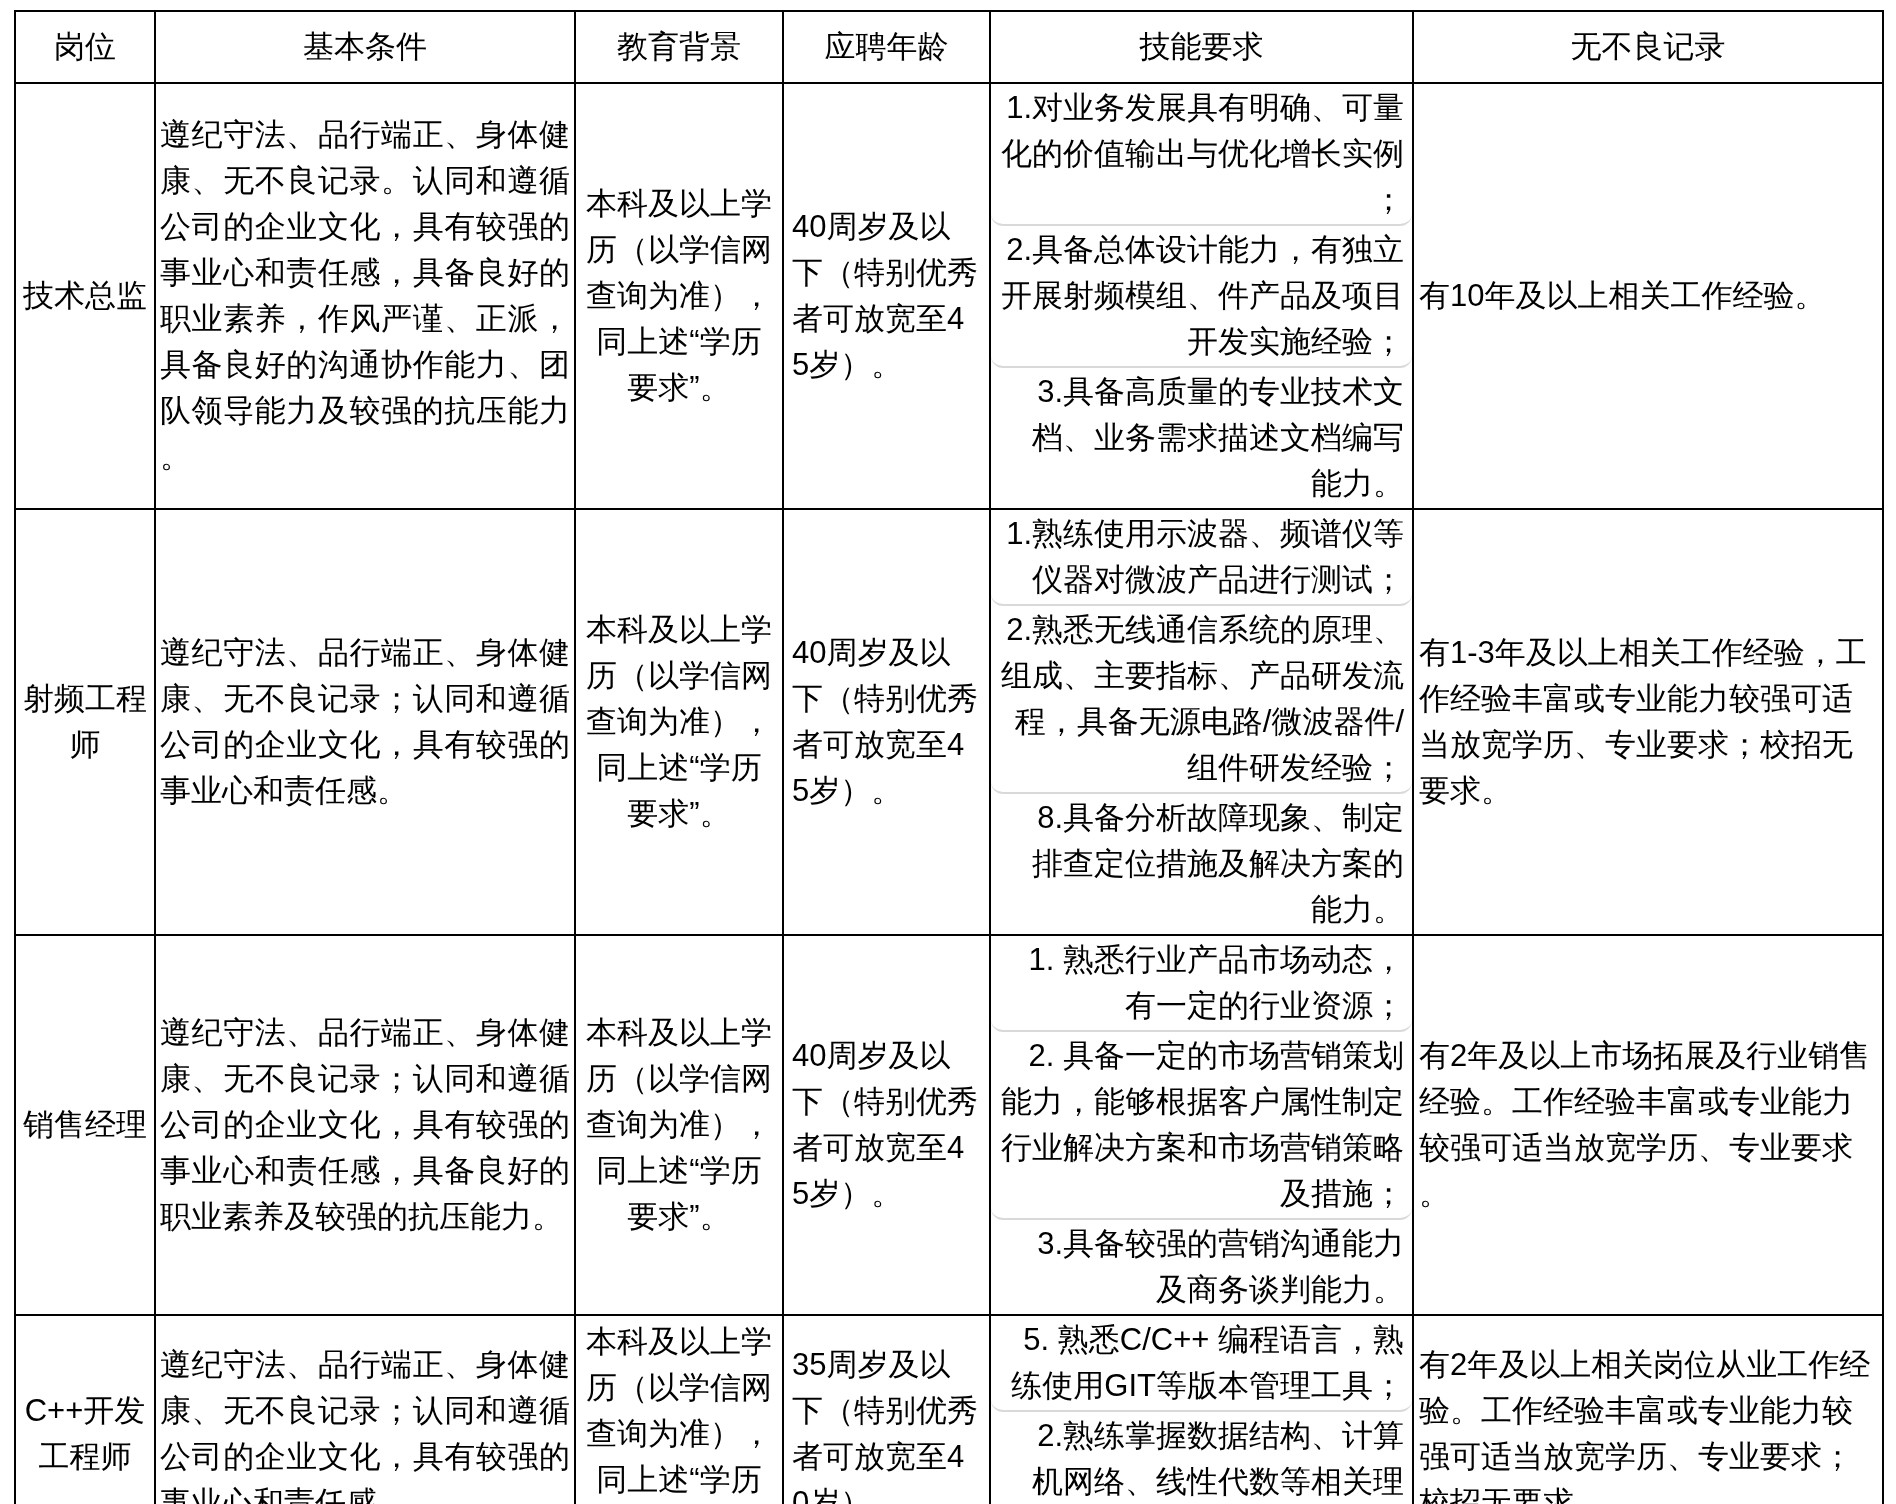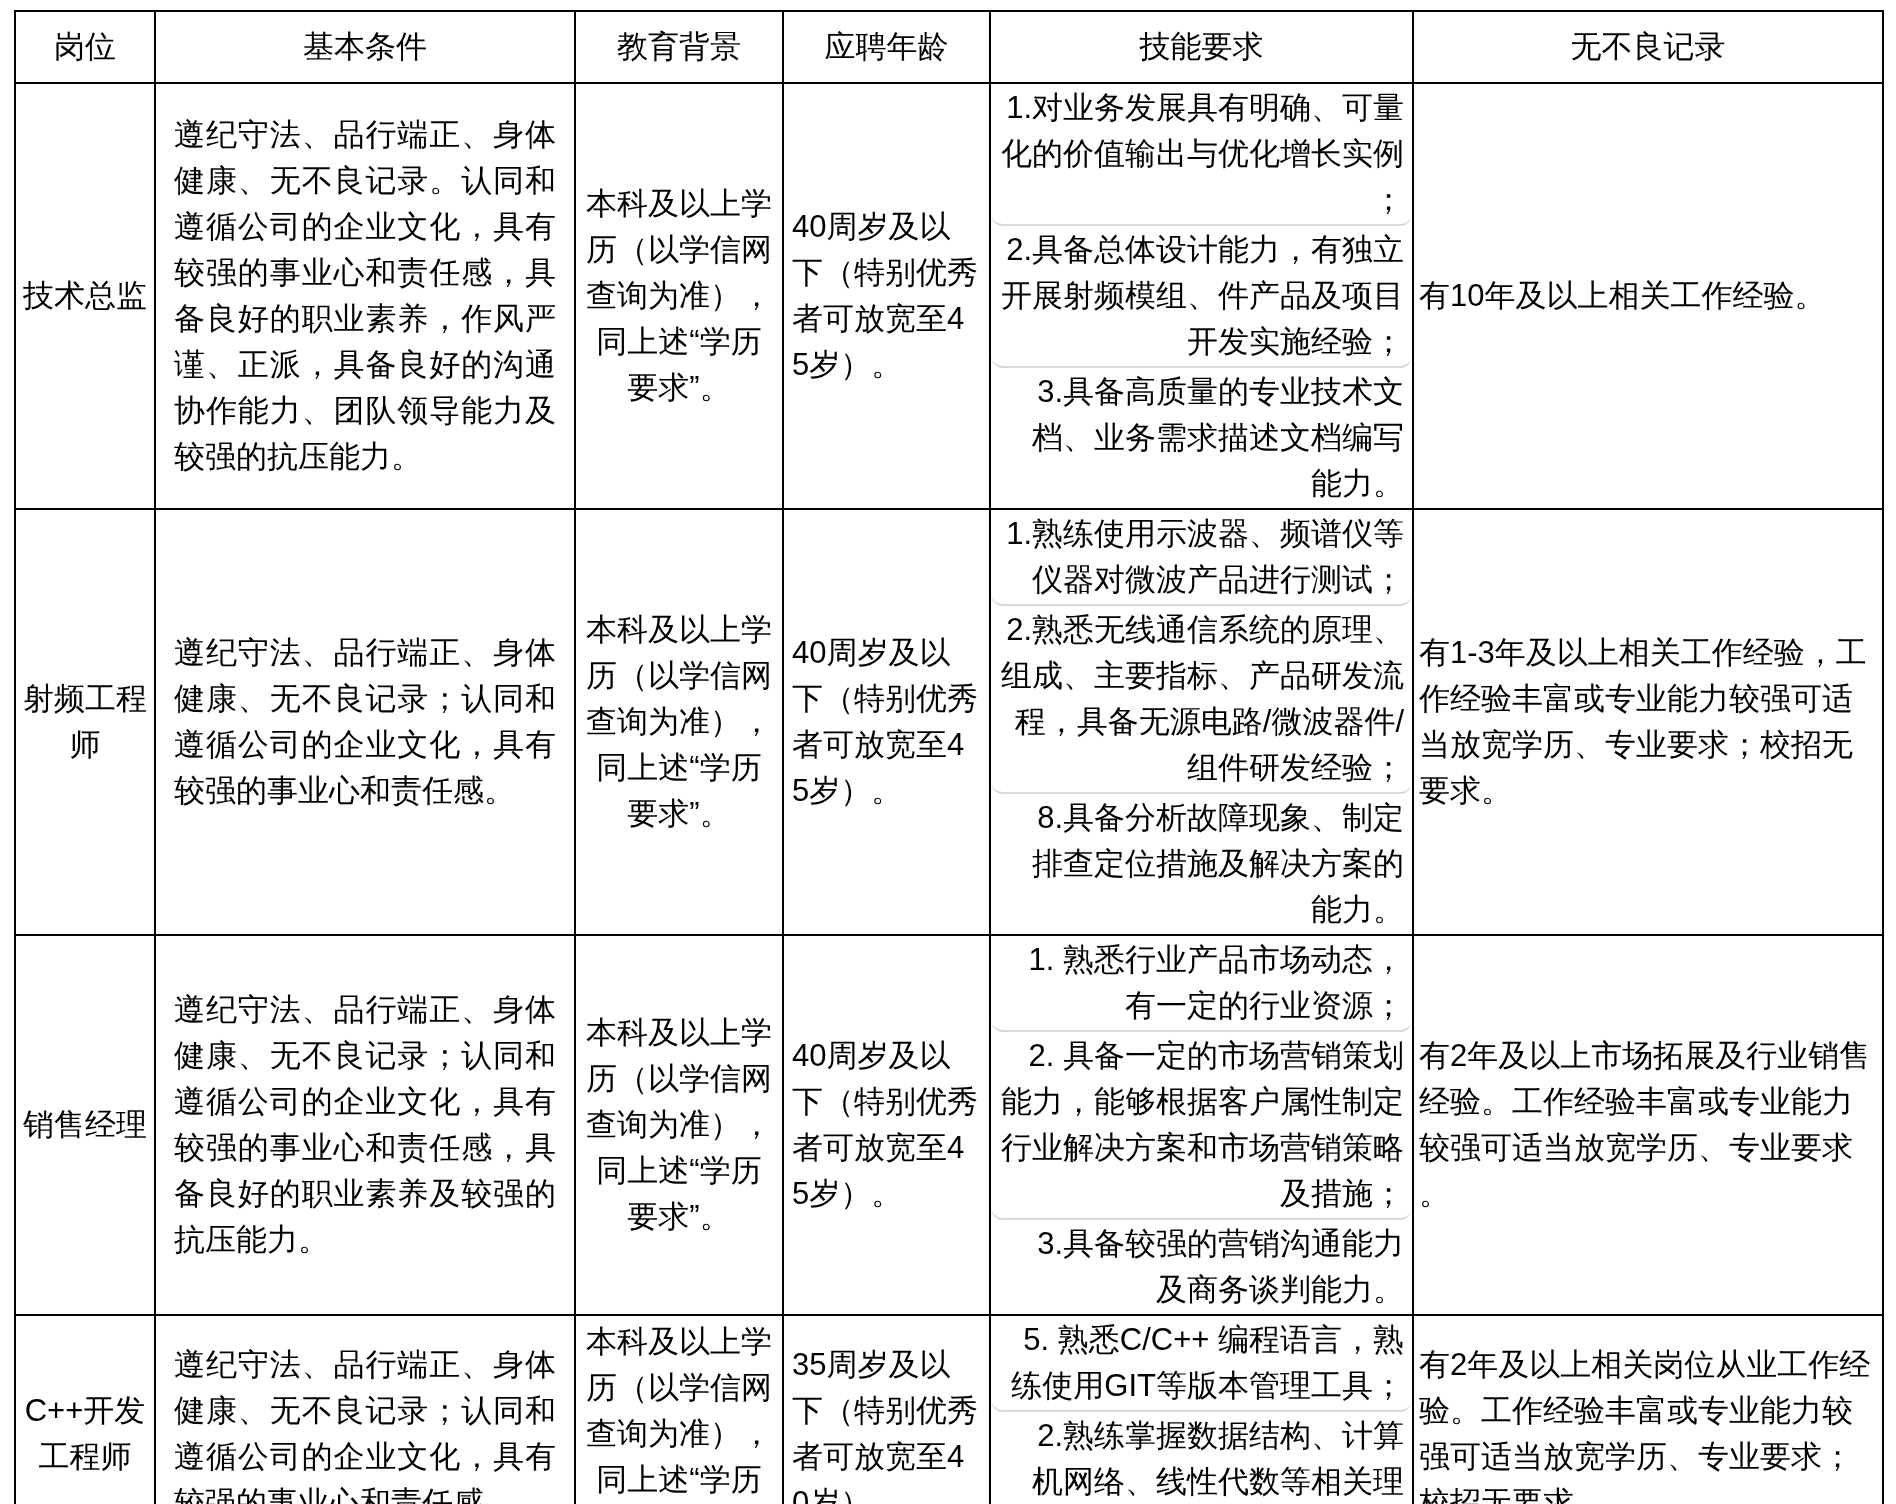--- a/index.html
+++ b/index.html
@@ -47,21 +47,21 @@
   tr.r1{height:418px;}
   tr.r2{height:418px;}
   tr.r3{height:372px;}
   tr.r4{height:234px;}
   td.pos{
     text-align:center;
     padding:0 4px;
   }
   td.basic{
     text-align:justify;
-    padding:0 18px;
+    padding:0 4px;
   }
   td.edu{
     text-align:center;
     padding:0 7px;
   }
   td.age{
     text-align:left;
     padding:1px 8px;
   }
   td.skills{

